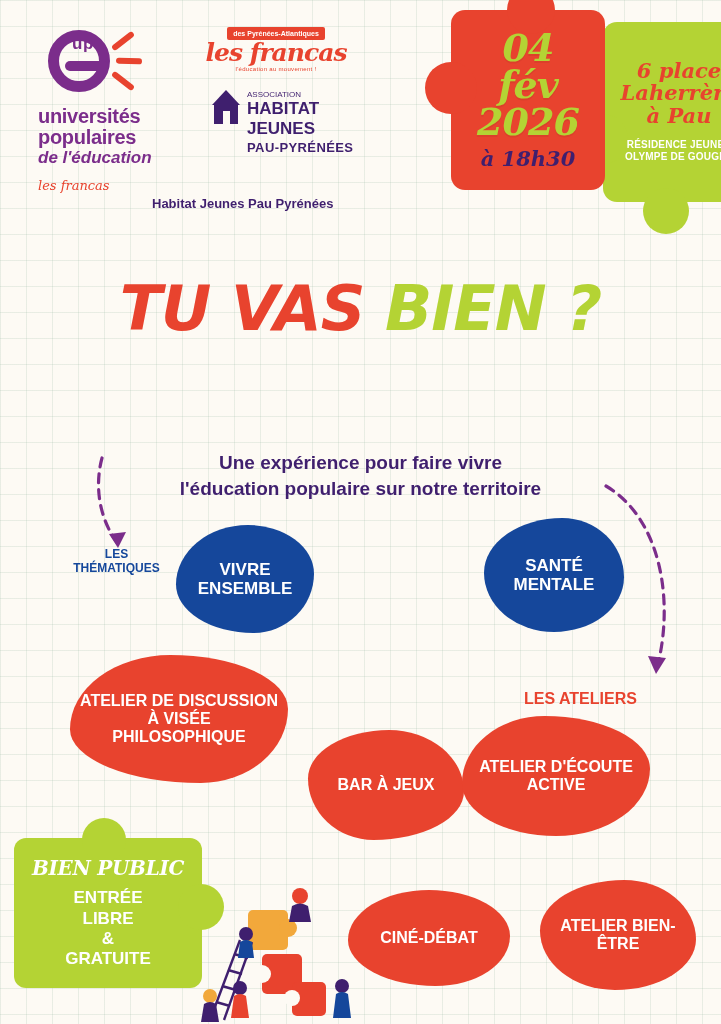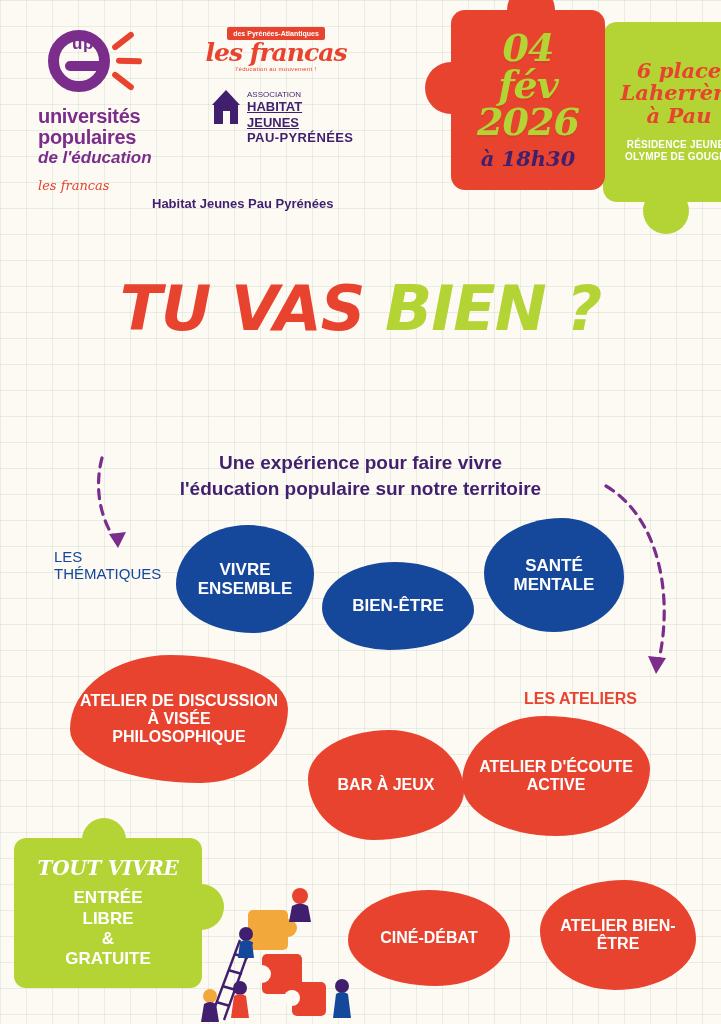--- a/index.html
+++ b/index.html
@@ -66,21 +66,21 @@
     position: absolute; left: 0; top: 0; width: 0; height: 0;
     border-left: 14px solid transparent; border-right: 14px solid transparent;
     border-bottom: 15px solid #3f1f6e;
   }
   .hj-mark .body { position: absolute; left: 2px; top: 15px; width: 24px; height: 19px; background: #3f1f6e; }
   .hj-mark .body:after {
     content: ""; position: absolute; left: 9px; top: 6px; width: 7px; height: 13px; background: #fdfaf4;
   }
   .hj-text { color: #3f1f6e; font-size: 10px; font-weight: bold; line-height: 1.18; }
   .hj-text .l1 { font-size: 8px; font-weight: normal; }
-  .hj-text .l2 { font-size: 13px; text-decoration: underline; }
+  .hj-text .l2 { font-size: 17px; }
   .hj-text .l4 { font-size: 13px; letter-spacing: .4px; }
 
   .hj-caption { position: absolute; left: 152px; top: 196px; color: #3f1f6e; font-size: 13px; font-weight: bold; }
 
   
   .puzzle-wrap { position: absolute; right: 0; top: 0; width: 330px; height: 235px; }
   .pz {
     position: absolute; color: #fff; text-align: center;
     display: flex; flex-direction: column; align-items: center; justify-content: center;
   }
@@ -139,22 +139,22 @@
     color: #f2a83b; font-family: "DejaVu Serif", serif; font-style: italic;
     font-size: 25px; line-height: 1.35; font-weight: bold;
   }
   .exp-text {
     position: absolute; left: 0; right: 0; top: 450px; text-align: center;
     color: #3f1f6e; font-weight: bold; font-size: 19px; line-height: 1.35;
   }
 
   
   .lbl-them {
-    position: absolute; left: 54px; top: 548px; width: 125px; text-align: left;
-    color: #15479b; font-weight: normal; font-size: 15px; line-height: 1.15;
+    position: absolute; left: 54px; top: 548px; width: 125px; text-align: center;
+    color: #15479b; font-weight: bold; font-size: 12px; line-height: 1.15;
   }
   .lbl-ateliers {
     position: absolute; left: 524px; top: 690px; color: #e8432e;
     font-weight: bold; font-size: 16px;
   }
   .arrow-svg { position: absolute; pointer-events: none; }
 
   
   .blob {
     position: absolute; display: flex; align-items: center; justify-content: center;
@@ -304,23 +304,20 @@
 
   <div class="lbl-them">
     <div>LES</div>
     <div>THÉMATIQUES</div>
   </div>
   <div class="lbl-ateliers">LES ATELIERS</div>
 
   <div class="blob b-blue blob-vivre">
     <span>VIVRE ENSEMBLE</span>
   </div>
-  <div class="blob b-blue blob-bien">
-    <span>BIEN-ÊTRE</span>
-  </div>
   <div class="blob b-blue blob-sante">
     <span>SANTÉ MENTALE</span>
   </div>
 
   <div class="blob b-orange blob-philo">
     <span>ATELIER DE DISCUSSION À VISÉE PHILOSOPHIQUE</span>
   </div>
   <div class="blob b-orange blob-bar">
     <span>BAR À JEUX</span>
   </div>
@@ -328,21 +325,21 @@
     <span>ATELIER D'ÉCOUTE ACTIVE</span>
   </div>
   <div class="blob b-orange blob-cine">
     <span>CINÉ-DÉBAT</span>
   </div>
   <div class="blob b-orange blob-abe">
     <span>ATELIER BIEN-ÊTRE</span>
   </div>
 
   <div class="pz-bottom">
-    <div class="tp-title">TOUT VIVRE</div>
+    <div class="tp-title">BIEN PUBLIC</div>
     <div class="tp-body">
       <div>ENTRÉE</div>
       <div>LIBRE</div>
       <div>&amp;</div>
       <div>GRATUITE</div>
     </div>
   </div>
 
   <svg class="illus" viewBox="0 0 180 162">
     <rect x="52" y="48" width="40" height="40" rx="5" fill="#f2a83b"></rect>

